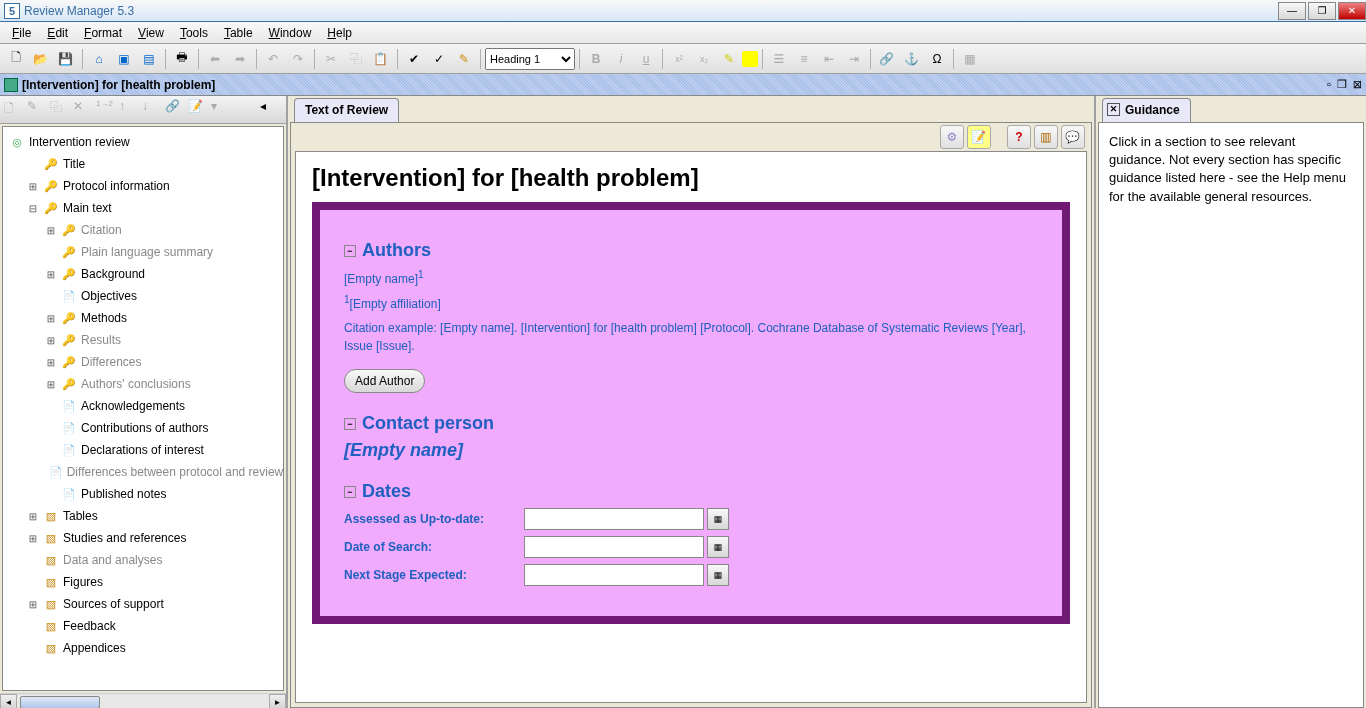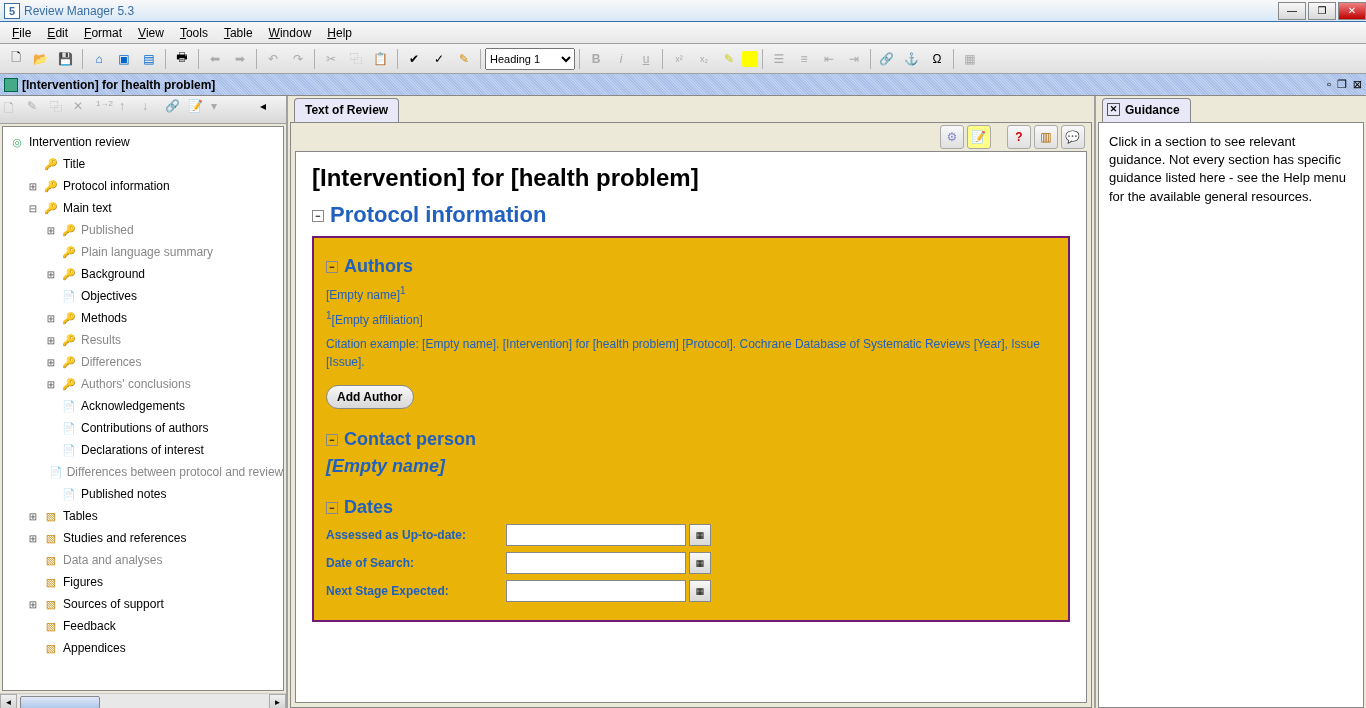--- a/index.html
+++ b/index.html
@@ -49,25 +49,25 @@
 .tabrow { height: 24px; display: flex; padding-left: 4px; }
 .tab { background: #e8e8f8; border: 1px solid #888; border-bottom: none; padding: 4px 10px; font-weight: bold; font-size: 12px; border-radius: 4px 4px 0 0; }
 .editor-wrap { flex: 1; border: 1px solid #888; background: #ece9d8; display: flex; flex-direction: column; }
 .editor-tb { height: 28px; display: flex; justify-content: flex-end; align-items: center; padding: 0 6px; gap: 3px; }
 .editor-tb .tbtn { width: 24px; height: 24px; border: 1px solid #aaa; background: linear-gradient(to bottom, #f8f8f8, #e0e0e0); border-radius: 3px; display: inline-flex; align-items: center; justify-content: center; }
 .editor { flex: 1; background: #fff; margin: 0 4px 4px 4px; border: 1px solid #888; overflow-y: scroll; padding: 12px 16px; }
 .editor h1 { font-size: 24px; font-weight: bold; color: #000; margin-bottom: 10px; }
 .editor h2 { font-size: 22px; font-weight: bold; color: #2060c0; margin: 8px 0; }
 .editor h3 { font-size: 18px; font-weight: bold; color: #2060c0; margin: 6px 0; }
 .editor .collapse { display:inline-block; width:12px; height:12px; border:1px solid #888; font-size:9px; line-height:10px; text-align:center; margin-right:6px; vertical-align: middle; color:#000; }
-.editor .section-box { border: 2px solid #701a75; background: #eab308; padding: 12px; margin-top: 6px; }
+.editor .section-box { border: 8px solid #701a75; background: #f0abfc; padding: 24px; margin-top: 6px; }
 .editor .link { color: #2060c0; }
 .editor .author-line { margin: 8px 0; }
 .editor sup { font-size: 10px; }
-.editor .btn { border: 1px solid #888; background: linear-gradient(to bottom, #f8f8f8, #d8d8d8); padding: 4px 10px; font-weight: bold; font-size: 12px; cursor: default; margin: 6px 0; border-radius: 12px; }
+.editor .btn { border: 1px solid #888; background: linear-gradient(to bottom, #f8f8f8, #d8d8d8); padding: 4px 10px; font-weight: normal; font-size: 12px; cursor: default; margin: 6px 0; border-radius: 12px; }
 .editor .contact-name { font-size: 18px; font-weight: bold; font-style: italic; color: #2060c0; margin: 6px 0; }
 .editor .date-row { display: flex; align-items: center; margin: 6px 0; }
 .editor .date-label { width: 180px; font-weight: bold; color: #2060c0; }
 .editor .date-input { width: 180px; height: 22px; border: 1px solid #888; background: #fff; }
 .editor .date-btn { width: 22px; height: 22px; border: 1px solid #888; background: linear-gradient(to bottom, #f8f8f8, #d8d8d8); margin-left: 3px; display: inline-flex; align-items:center; justify-content:center; font-size:9px; }
 
 .rightpane { width: 272px; background: #ece9d8; display: flex; flex-direction: column; padding: 2px; border-left: 2px solid #a0a0a0; }
 .rightpane .tabrow { height: 24px; }
 .rightpane .tab { position: relative; padding-left: 22px; }
 .rightpane .tab .xicon { position:absolute; left:4px; top:4px; width:13px; height:13px; border:1px solid #555; font-size:9px; line-height:11px; text-align:center; }
@@ -192,21 +192,21 @@
           <span class="lbl">Protocol information</span>
         </div>
         <div class="node" style="padding-left: 24px;">
           <span class="tog">⊟</span>
           <span class="ico key">🔑</span>
           <span class="lbl">Main text</span>
         </div>
         <div class="node grey" style="padding-left: 42px;">
           <span class="tog">⊞</span>
           <span class="ico key">🔑</span>
-          <span class="lbl">Published</span>
+          <span class="lbl">Citation</span>
         </div>
         <div class="node grey" style="padding-left: 42px;">
           <span class="tog"></span>
           <span class="ico key">🔑</span>
           <span class="lbl">Plain language summary</span>
         </div>
         <div class="node" style="padding-left: 42px;">
           <span class="tog">⊞</span>
           <span class="ico key">🔑</span>
           <span class="lbl">Background</span>
@@ -312,21 +312,20 @@
       <div class="editor-tb">
         <span class="tbtn" style="color:#88c">⚙</span>
         <span class="tbtn" style="background:#ff8">📝</span>
         <span style="width:10px"></span>
         <span class="tbtn" style="color:#c00;font-weight:bold">?</span>
         <span class="tbtn" style="color:#a60">▥</span>
         <span class="tbtn" style="color:#06c">💬</span>
       </div>
       <div class="editor">
         <h1>[Intervention] for [health problem]</h1>
-        <h2><span class="collapse">−</span><span>Protocol information</span></h2>
         <div class="section-box">
           <h3><span class="collapse">−</span><span>Authors</span></h3>
           <div class="author-line link"><span>[Empty name]</span><sup>1</sup></div>
           <div class="author-line link"><sup>1</sup><span>[Empty affiliation]</span></div>
           <div class="author-line link" style="line-height:1.5">Citation example: [Empty name]. [Intervention] for [health problem] [Protocol]. Cochrane Database of Systematic Reviews [Year], Issue [Issue].</div>
           <button class="btn">Add Author</button>
 
           <h3 style="margin-top:14px"><span class="collapse">−</span><span>Contact person</span></h3>
           <div class="contact-name">[Empty name]</div>
 

